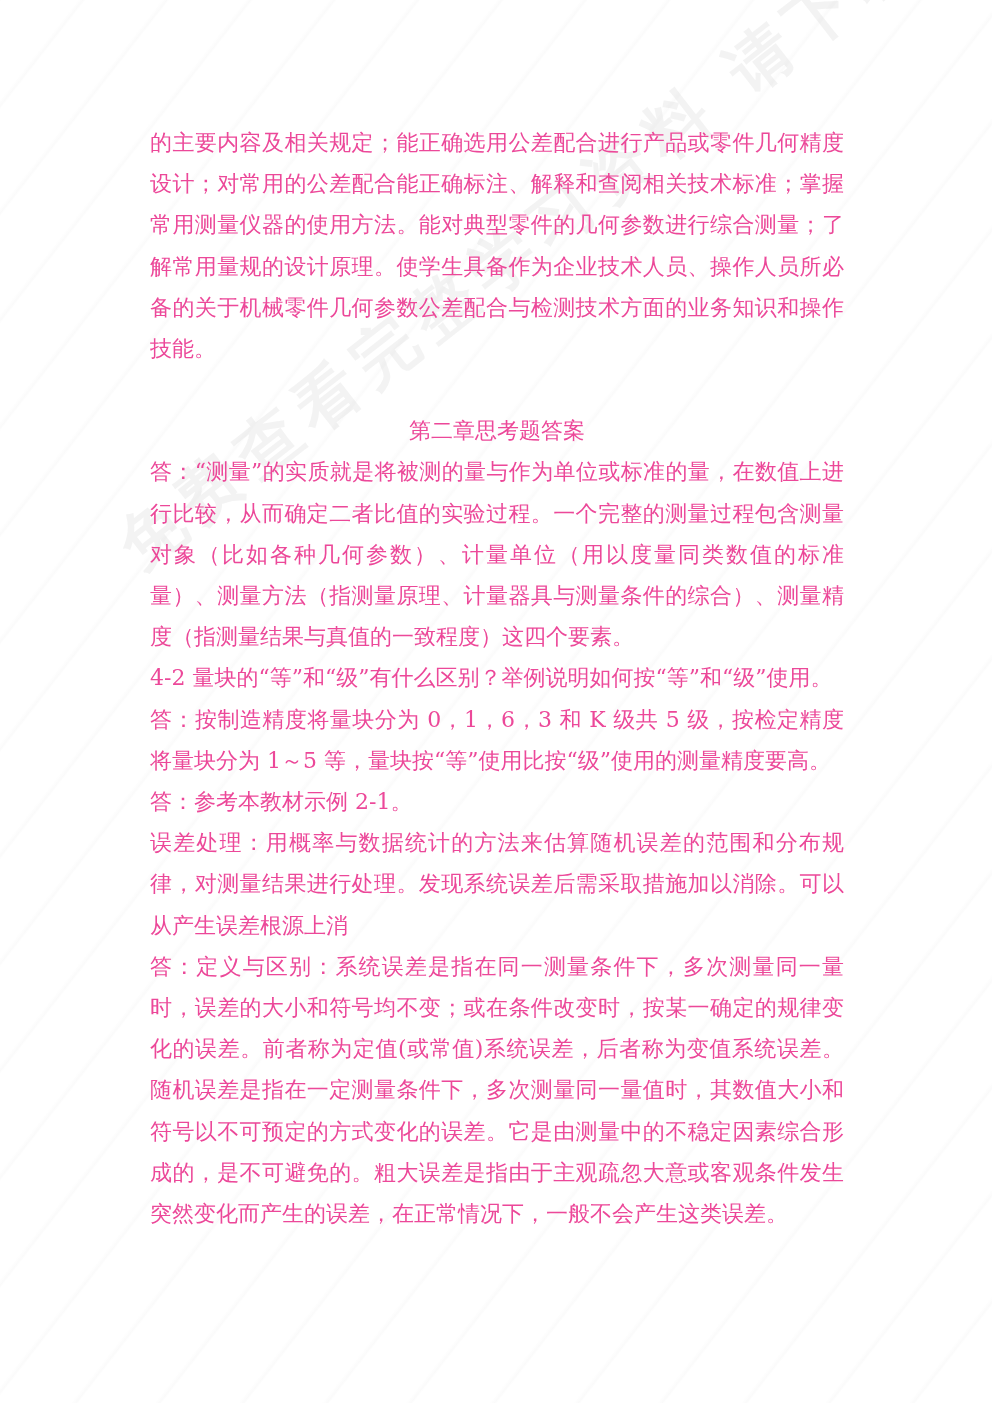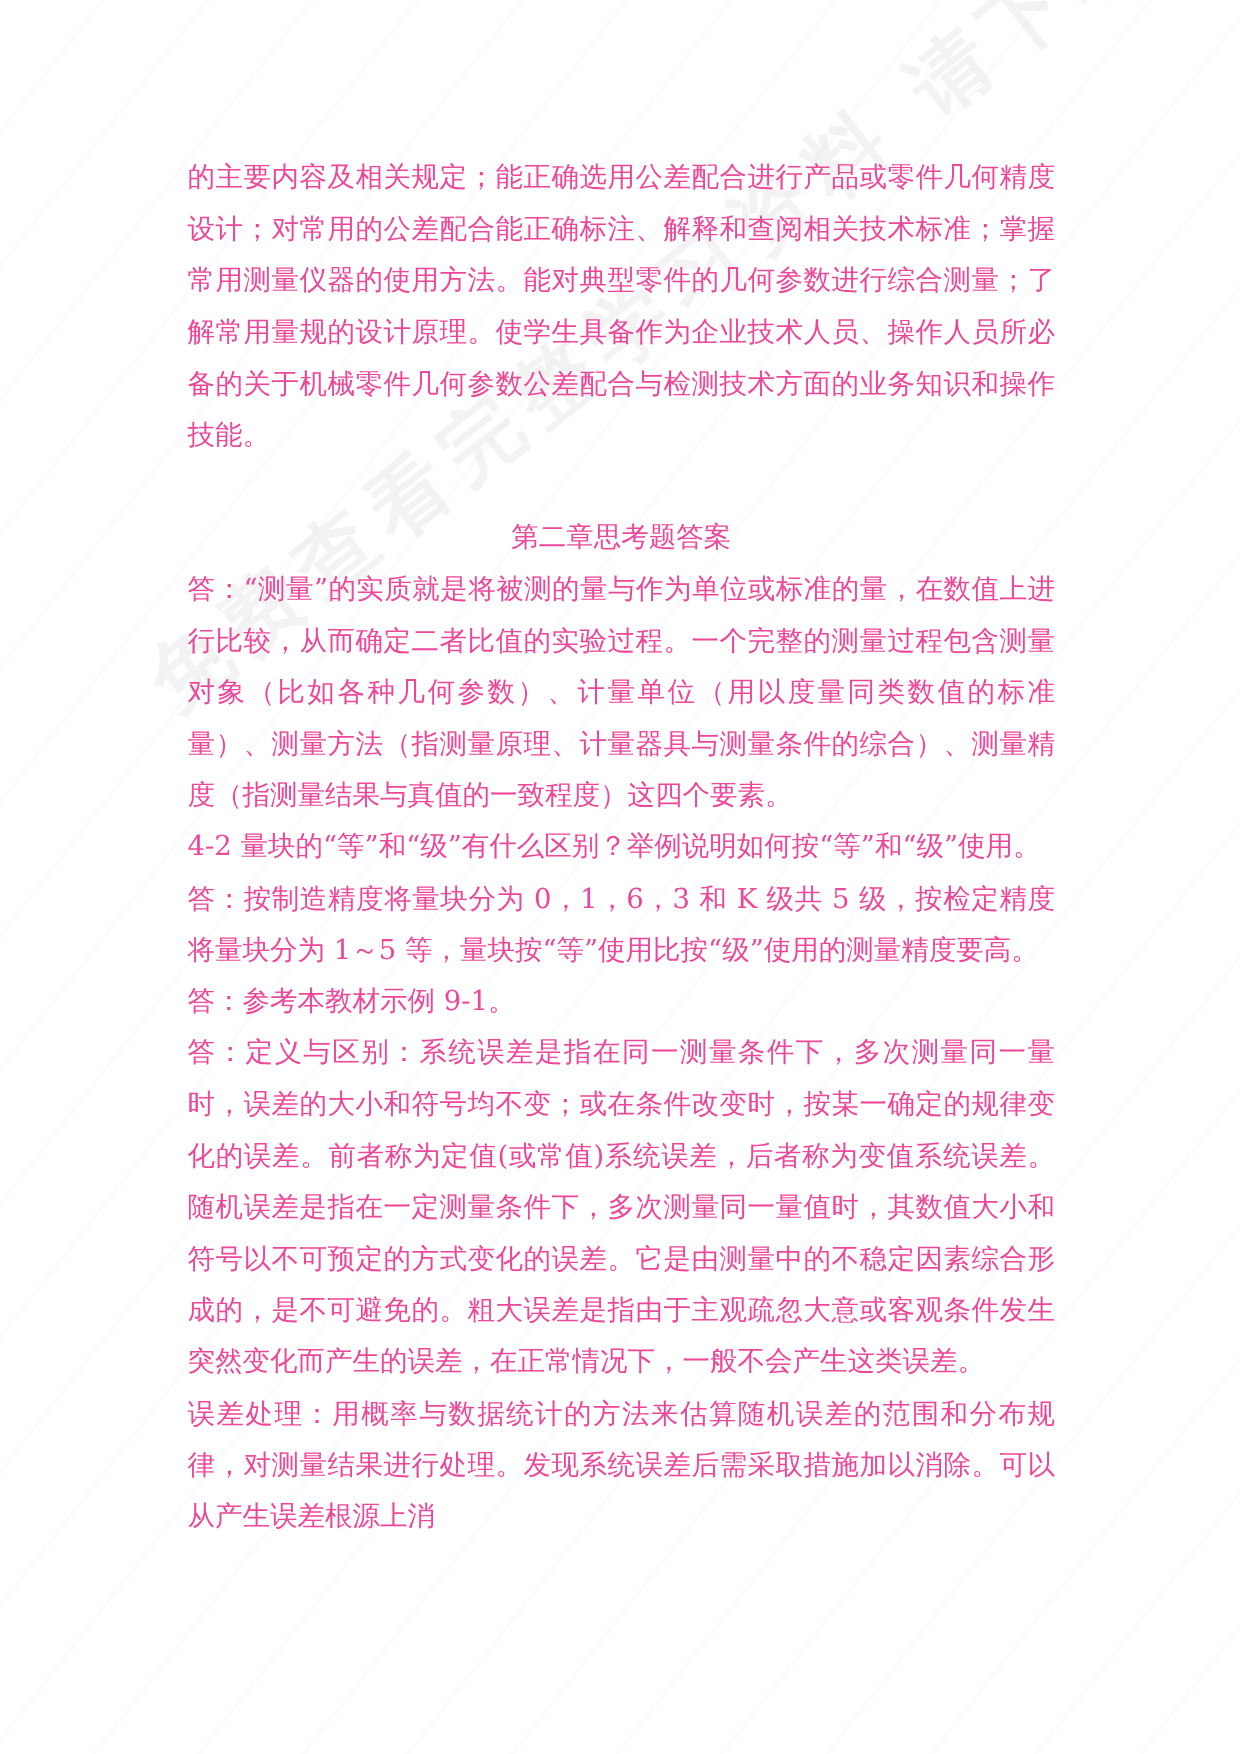--- a/index.html
+++ b/index.html
@@ -36,18 +36,18 @@
 <div class="page">
   <p>的主要内容及相关规定；能正确选用公差配合进行产品或零件几何精度设计；对常用的公差配合能正确标注、解释和查阅相关技术标准；掌握常用测量仪器的使用方法。能对典型零件的几何参数进行综合测量；了解常用量规的设计原理。使学生具备作为企业技术人员、操作人员所必备的关于机械零件几何参数公差配合与检测技术方面的业务知识和操作技能。</p>
   <div class="gap"></div>
   <p class="heading">第二章思考题答案</p>
 
   <p>答：“测量”的实质就是将被测的量与作为单位或标准的量，在数值上进行比较，从而确定二者比值的实验过程。一个完整的测量过程包含测量对象（比如各种几何参数）、计量单位（用以度量同类数值的标准量）、测量方法（指测量原理、计量器具与测量条件的综合）、测量精度（指测量结果与真值的一致程度）这四个要素。</p>
 
   <p>4-2  量块的“等”和“级”有什么区别？举例说明如何按“等”和“级”使用。</p>
   <p>答：按制造精度将量块分为 0，1，6，3 和 K 级共 5 级，按检定精度将量块分为 1～5 等，量块按“等”使用比按“级”使用的测量精度要高。</p>
 
-  <p>答：参考本教材示例 9-1。</p>
+  <p>答：参考本教材示例 2-1。</p>
+
+  <p>误差处理：用概率与数据统计的方法来估算随机误差的范围和分布规律，对测量结果进行处理。发现系统误差后需采取措施加以消除。可以从产生误差根源上消</p>
 
   <p>答：定义与区别：系统误差是指在同一测量条件下，多次测量同一量时，误差的大小和符号均不变；或在条件改变时，按某一确定的规律变化的误差。前者称为定值(或常值)系统误差，后者称为变值系统误差。随机误差是指在一定测量条件下，多次测量同一量值时，其数值大小和符号以不可预定的方式变化的误差。它是由测量中的不稳定因素综合形成的，是不可避免的。粗大误差是指由于主观疏忽大意或客观条件发生突然变化而产生的误差，在正常情况下，一般不会产生这类误差。</p>
-
-  <p>误差处理：用概率与数据统计的方法来估算随机误差的范围和分布规律，对测量结果进行处理。发现系统误差后需采取措施加以消除。可以从产生误差根源上消</p>
 </div>
 
 </body></html>

